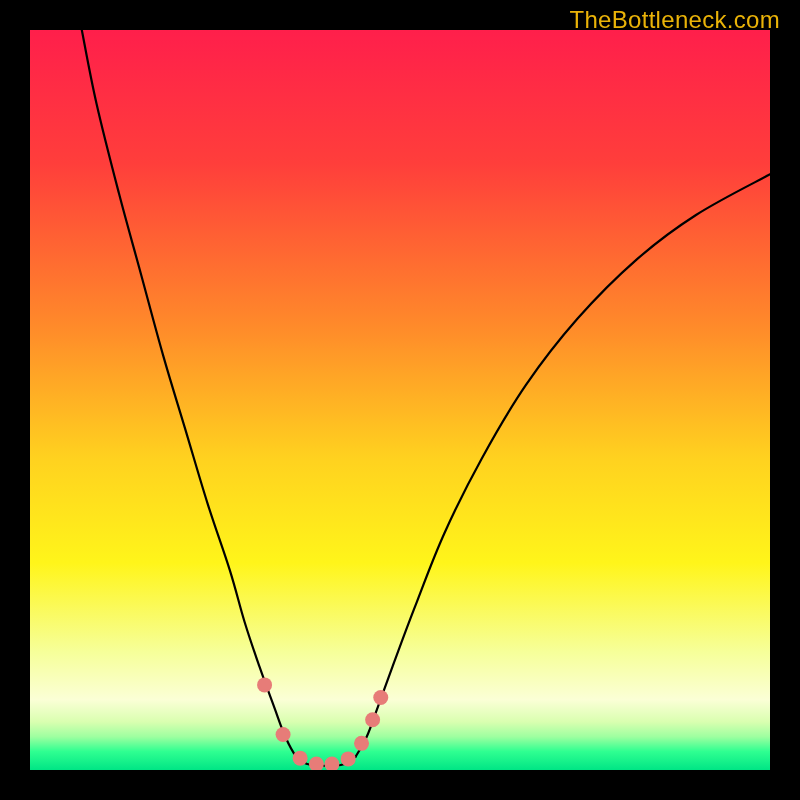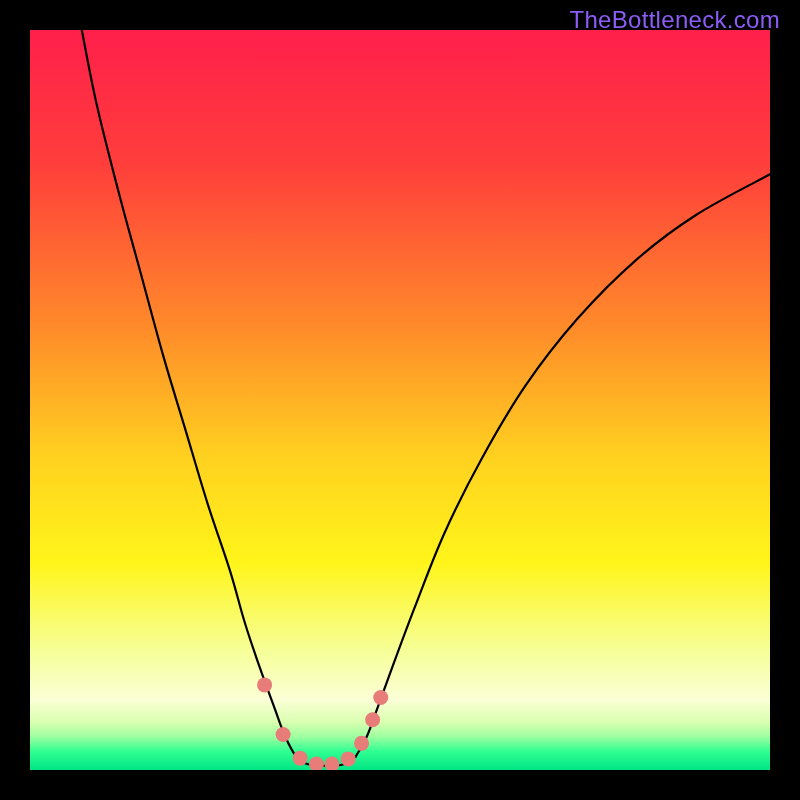--- a/index.html
+++ b/index.html
@@ -16,21 +16,21 @@
     left: 30px;
     top: 30px;
     width: 740px;
     height: 740px;
     overflow: hidden;
   }
   .watermark {
     position: absolute;
     top: 6px;
     right: 20px;
-    color: #8b5cf6;
+    color: #eab308;
     font-size: 24px;
     font-weight: 500;
     letter-spacing: 0.3px;
   }
   svg {
     position: absolute;
     inset: 0;
   }
 </style>
 </head>

